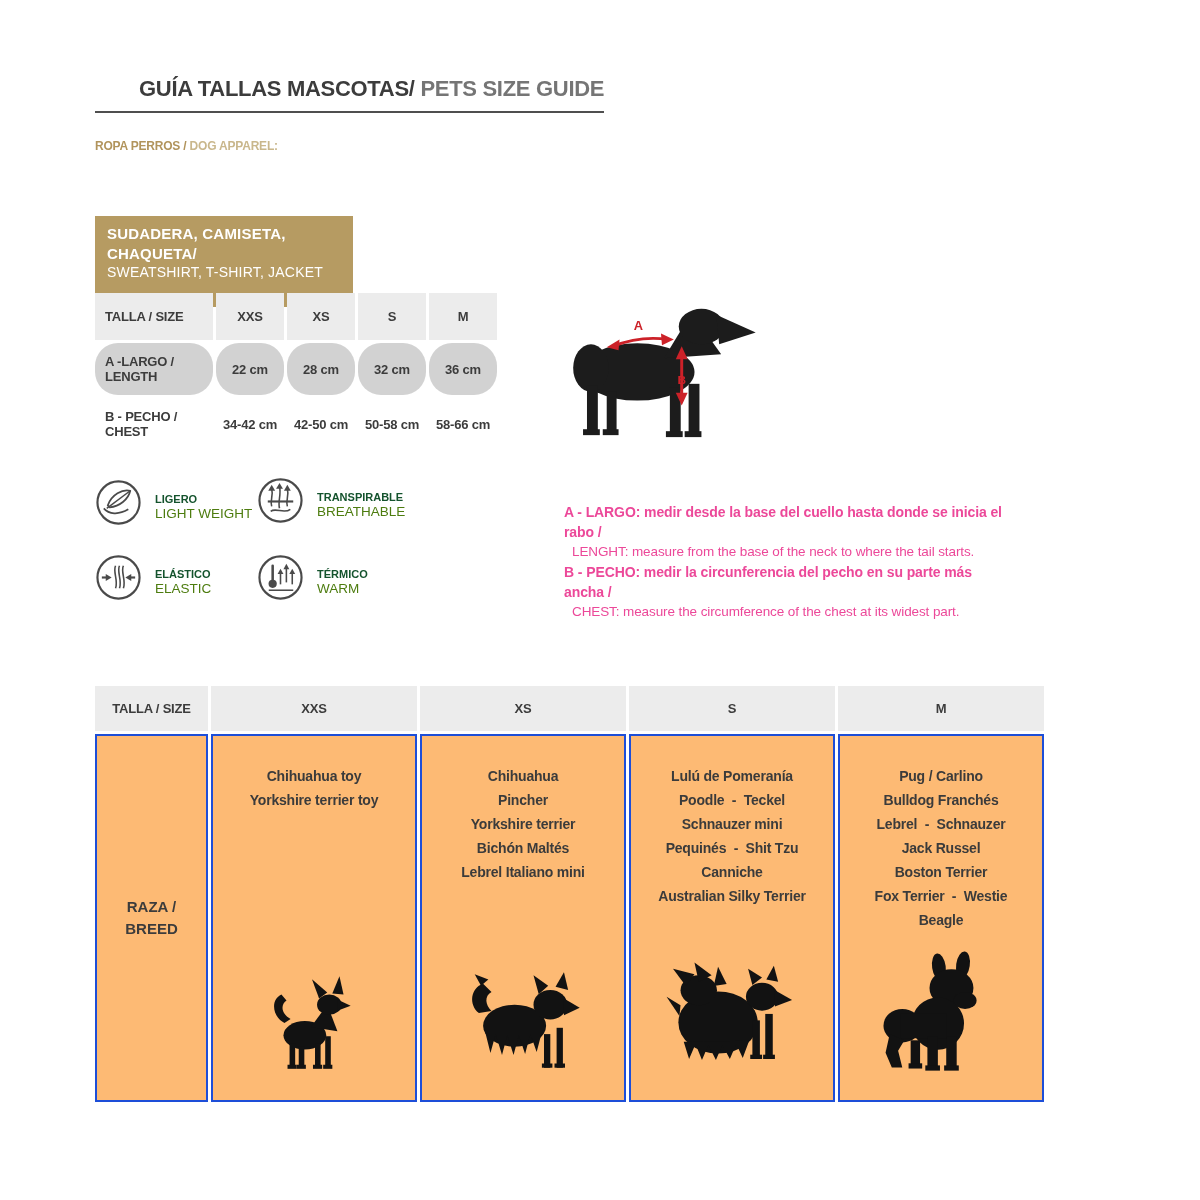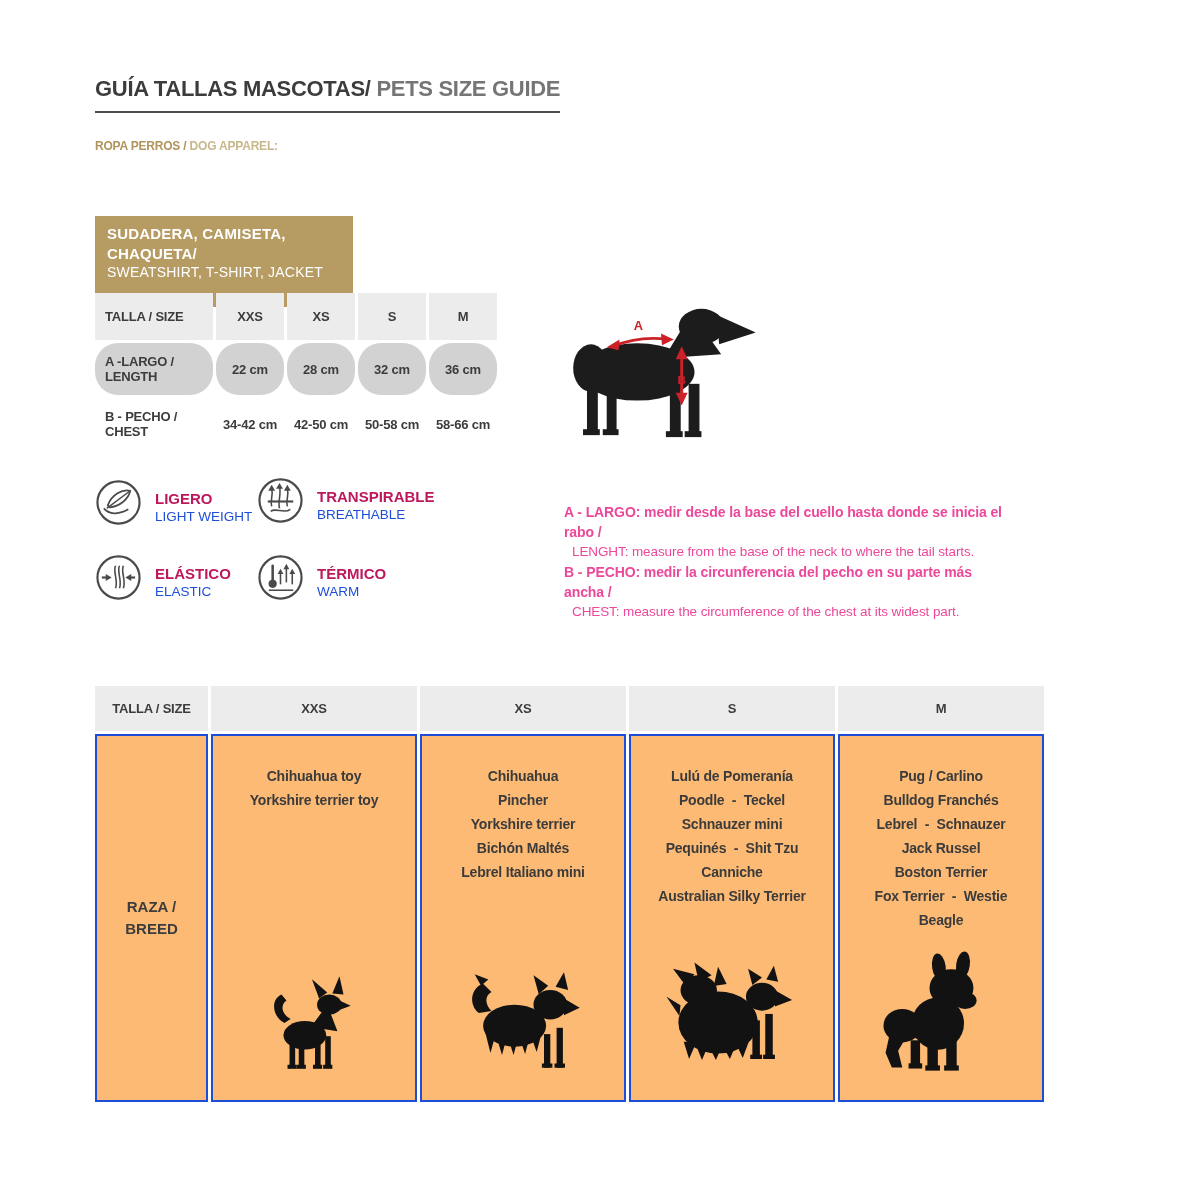--- a/index.html
+++ b/index.html
@@ -7,21 +7,21 @@
     position:relative; width:1200px; height:1200px; background:#ffffff;
     font-family:"Liberation Sans", sans-serif; color:#3c3c3c; overflow:hidden;
   }
 
   
   .title {
     position:absolute; left:95px; top:76px;
     font-size:22px; font-weight:700; letter-spacing:-0.3px;
     padding-bottom:9px; border-bottom:2px solid #4f4f4f; white-space:nowrap;
   }
-  .title .es { color:#3c3c3c; }
+  .title .es { color:#3c3c3c;margin-left:44px; }
   .title .en { color:#757575; }
   .subtitle {
     position:absolute; left:95px; top:139px;
     font-size:12px; font-weight:700; letter-spacing:-0.2px; white-space:nowrap;
   }
   .subtitle .es { color:#b1945c; }
   .subtitle .en { color:#c9b78c; }
 
   
   .category-box {
@@ -46,22 +46,22 @@
   .st-cell.rh { background:#ececec; }
   .st-cell.ra { background:#d2d2d2;border-radius:23px; }
   .st-cell.rb { background:#ffffff; }
 
   
   .diagram { position:absolute; left:552px; top:297px; width:215px; height:148px; }
 
   
   .feature { position:absolute; display:flex; align-items:center; gap:13px; }
   .feature .txt { line-height:1.25; }
-  .feature .es { font-size:15px; font-weight:700; color:#be185d;margin-top:11px; }
-  .feature .en { font-size:13.5px; font-weight:400; color:#1d4ed8; }
+  .feature .es { font-size:11px; font-weight:700; color:#14532d;margin-top:11px; }
+  .feature .en { font-size:13.5px; font-weight:400; color:#4d7c0f; }
   .f1 { left:95px; top:479px; }
   .f2 { left:257px; top:477px; }
   .f3 { left:95px; top:554px; }
   .f4 { left:257px; top:554px; }
 
   
   .notes { position:absolute; left:564px; top:502px; width:450px; color:#ec4899; }
   .note-es { font-size:14px; font-weight:700; line-height:20px; letter-spacing:-0.1px; }
   .note-en { font-size:13.5px; font-weight:400; line-height:20px; margin-left:8px; letter-spacing:-0.1px; }
 

